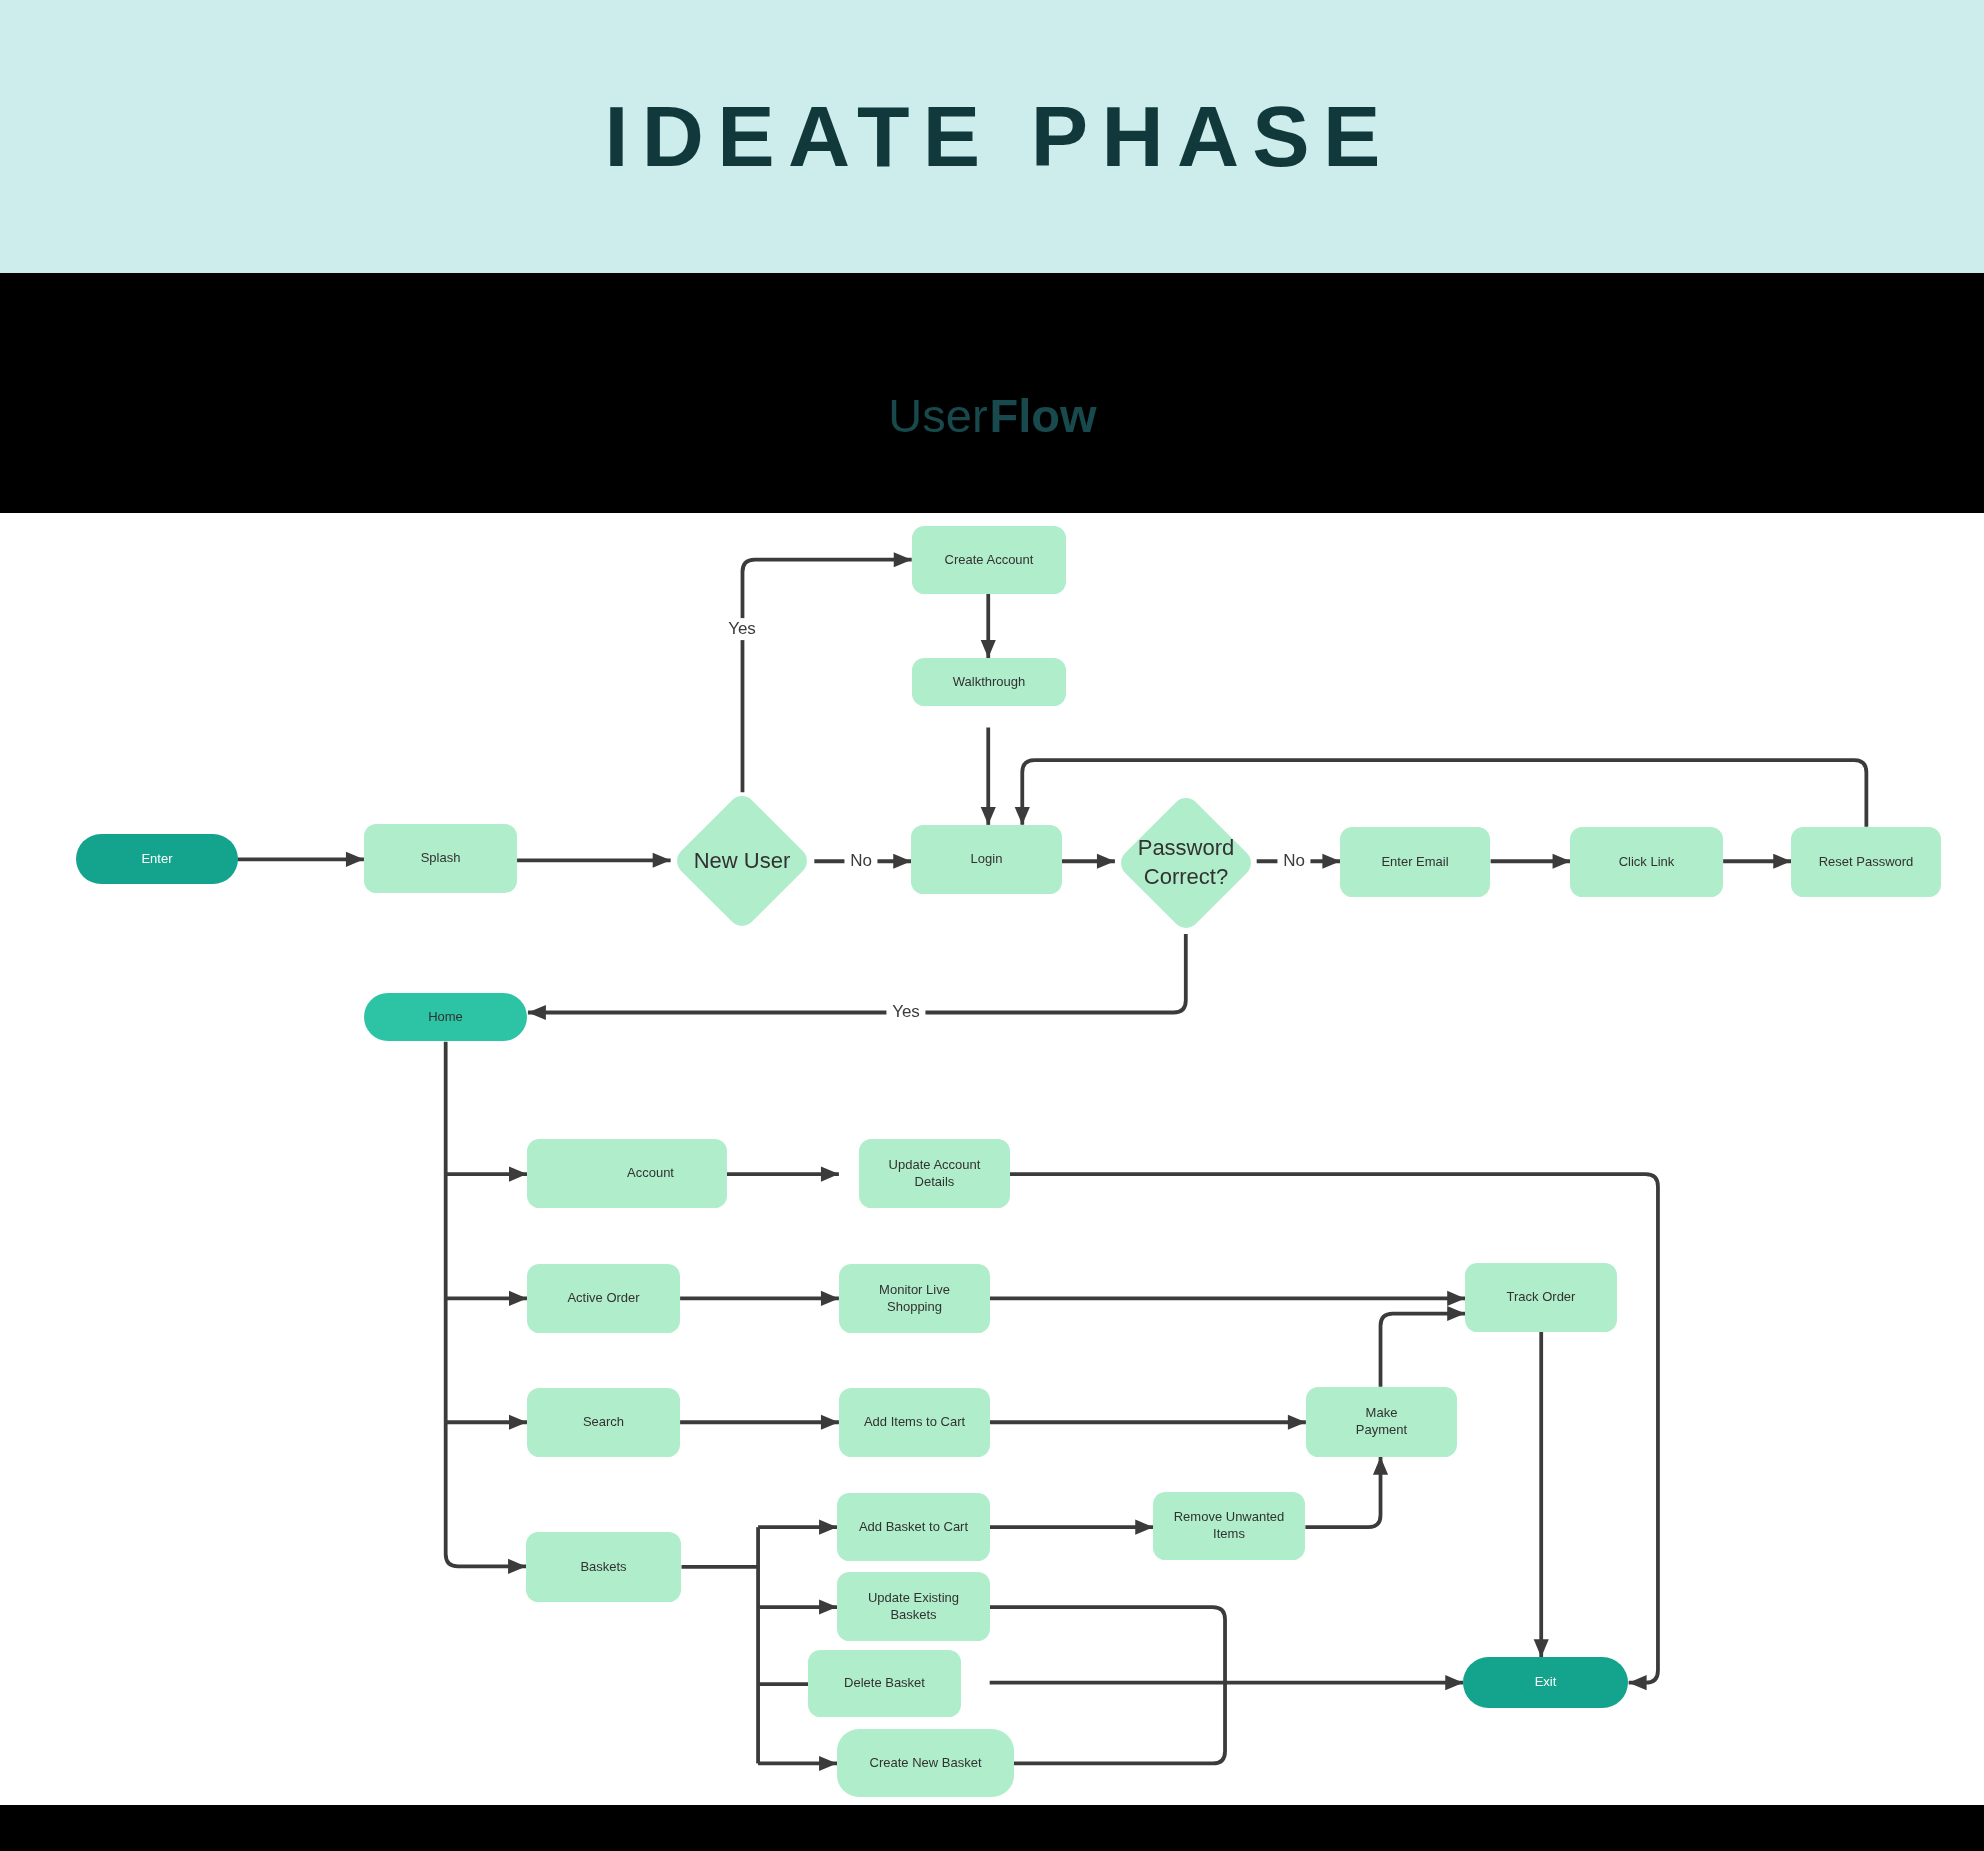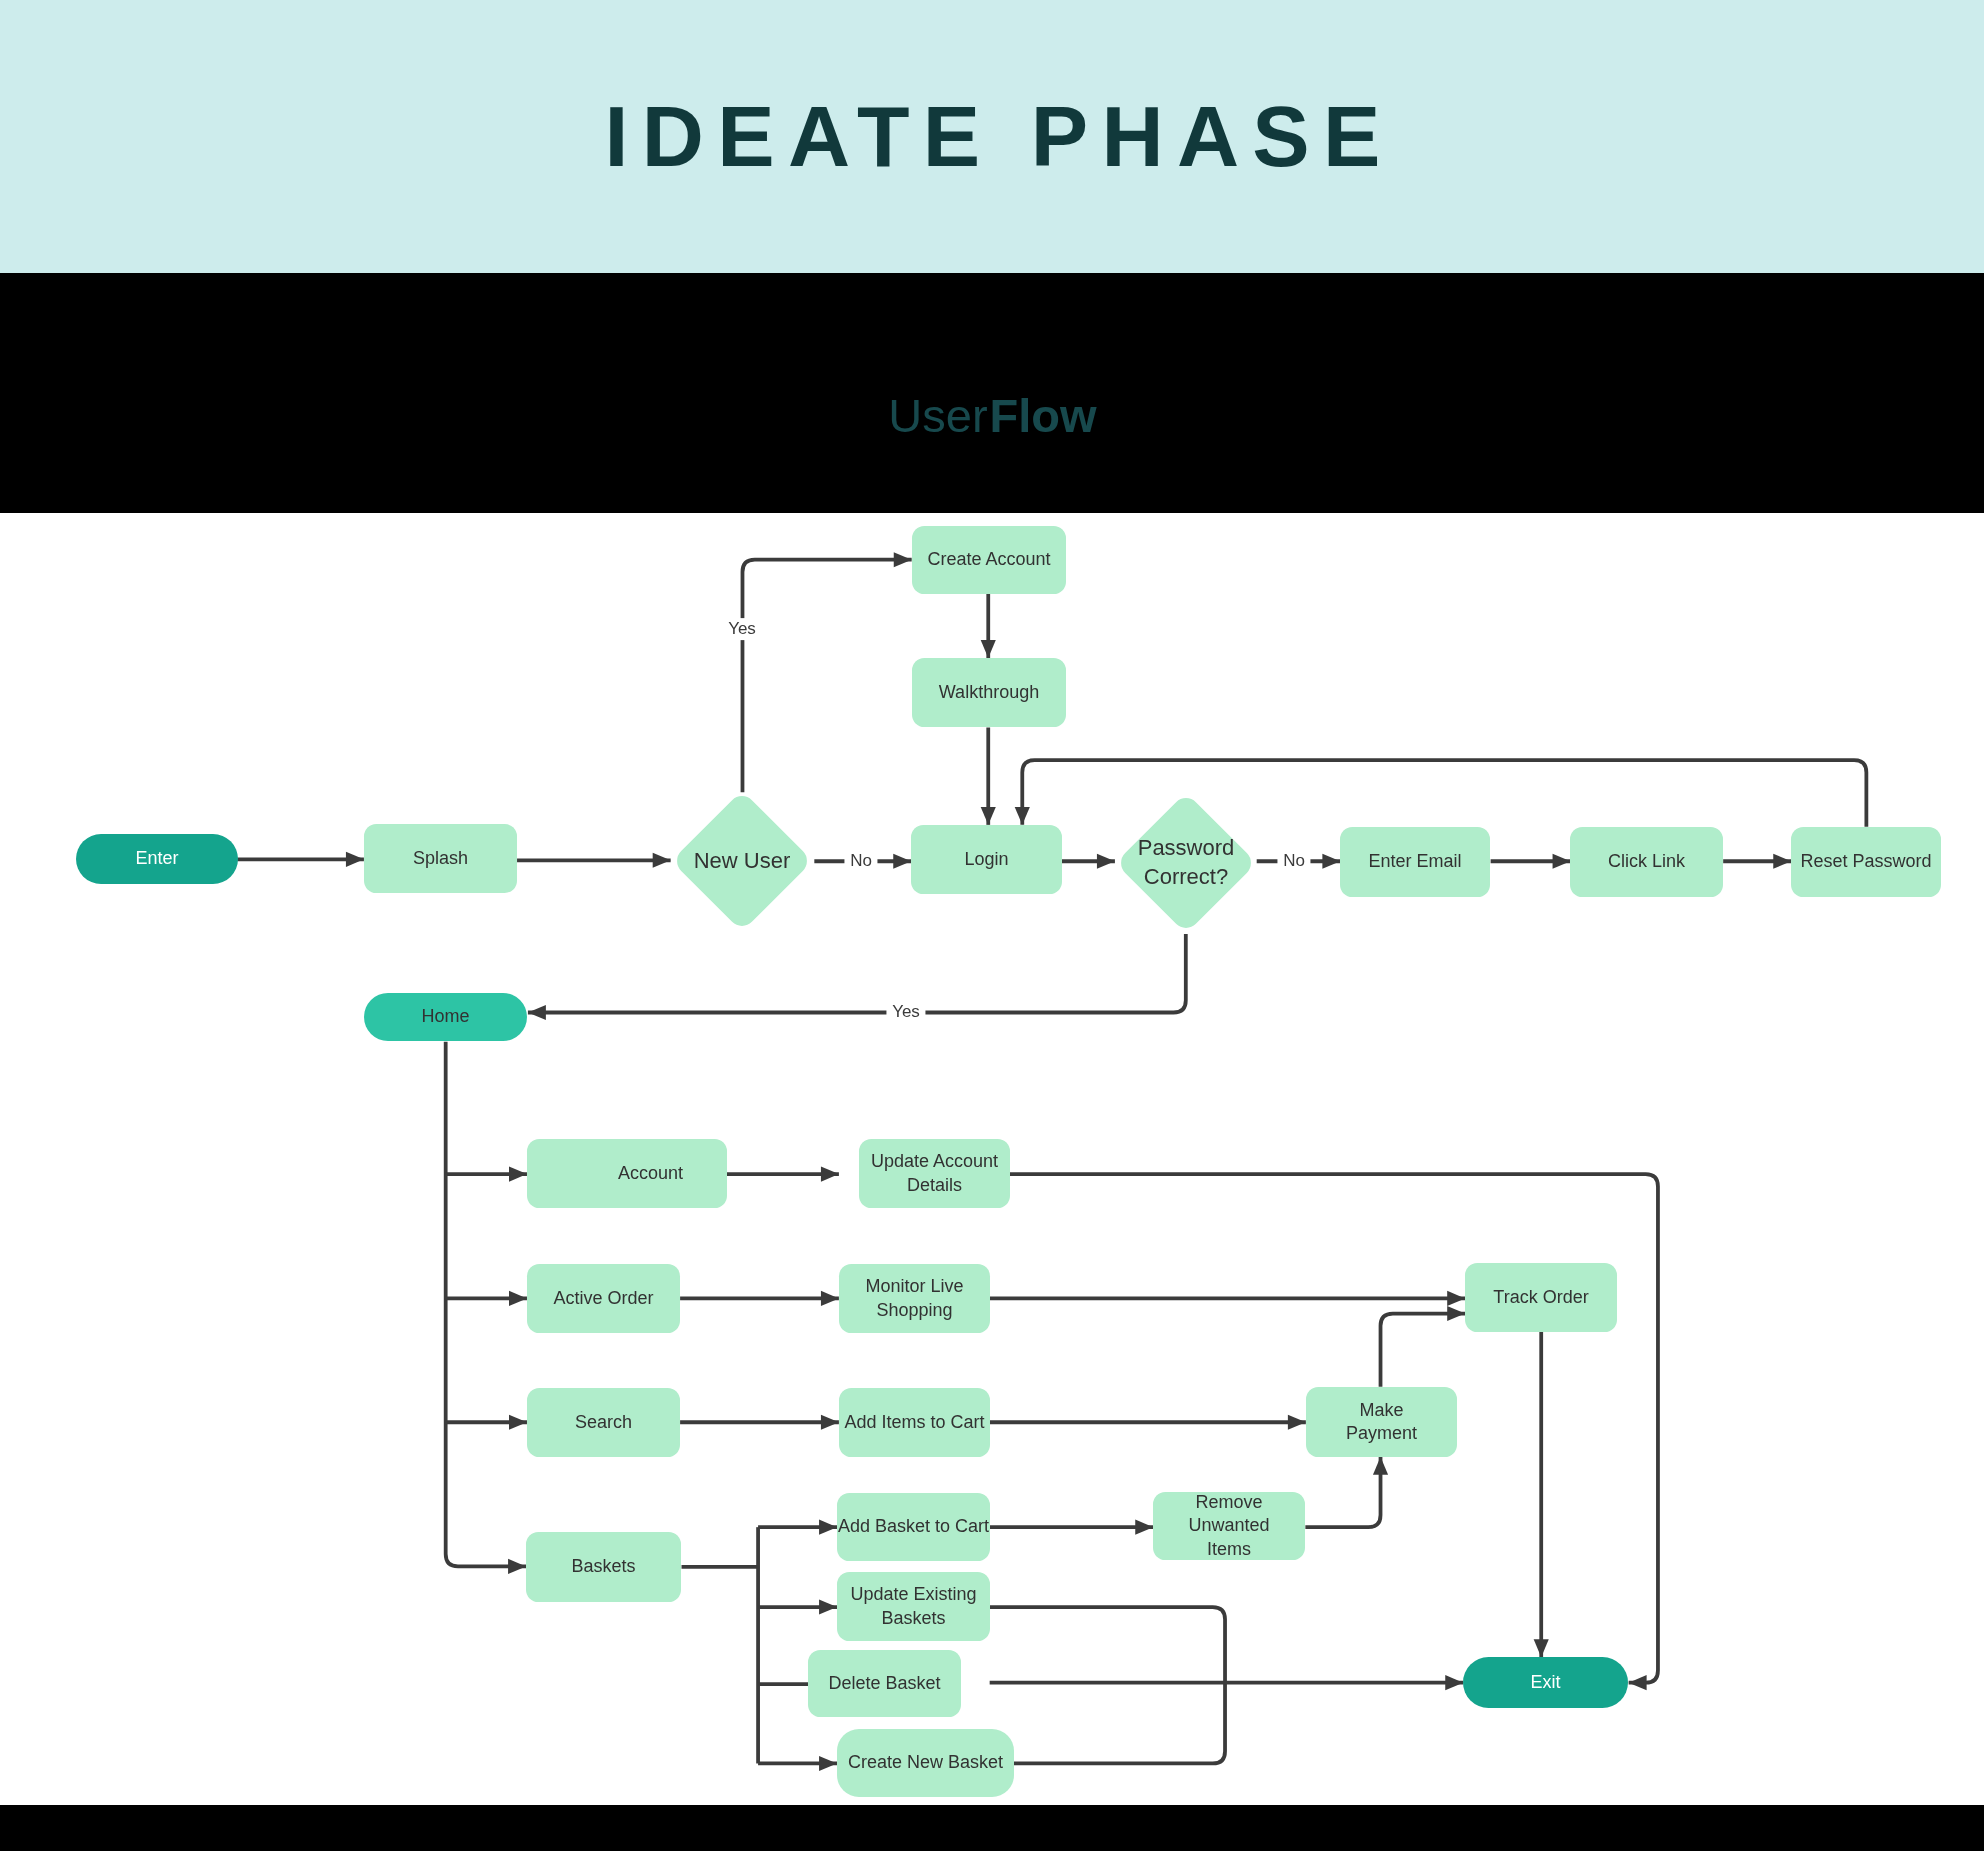--- a/index.html
+++ b/index.html
@@ -20,21 +20,21 @@
   .canvas{top:513px;height:1292px;background:var(--canvas_bg);}
   .band-footer{top:1805px;height:47px;background:var(--band_bg);}
 
   #edges{position:absolute;top:0;left:0;pointer-events:none;}
   .edge{fill:none;stroke:var(--line);stroke-width:8px;}
 
   #nodes,#edge-labels{position:absolute;top:0;left:0;width:1985px;height:1852px;pointer-events:none;}
   .node{
     position:absolute;display:flex;align-items:center;justify-content:center;
     text-align:center;border-radius:12.3px;background:var(--node_fill);
-    color:var(--node_text);font-size:18px;font-weight:500;line-height:1.28;
+    color:var(--node_text);font-size:13px;font-weight:500;line-height:1.28;
     white-space:pre-line;
   }
   .node.pill{border-radius:28px;}
   .node.pill.dark{background:var(--pill_dark);color:var(--pill_text_light);}
   .node.pill.bright{background:var(--pill_bright);color:var(--node_text);}
   .diamond-wrap{position:absolute;}
   .diamond-shape{width:100%;height:100%;background:var(--node_fill);transform:rotate(45deg);border-radius:14px;}
   .diamond-label{
     position:absolute;inset:-19px;display:flex;align-items:center;justify-content:center;
     text-align:center;color:var(--node_text);font-size:22px;font-weight:500;line-height:1.3;white-space:pre-line;
@@ -103,21 +103,21 @@
   </svg>
 
 <div id="nodes">
     <div class="node pill dark" style="left: 76px; top: 834px; width: 162px; height: 50px;">Enter</div>
     <div class="node box" style="left: 364px; top: 824px; width: 153px; height: 69px;">Splash</div>
     <div class="diamond-wrap" style="left: 692px; top: 811px; width: 100px; height: 100px;">
       <div class="diamond-shape"></div>
       <div class="diamond-label">New User</div>
     </div>
     <div class="node box" style="left: 912px; top: 526px; width: 154px; height: 68px;">Create Account</div>
-    <div class="node box" style="left: 912px; top: 658px; width: 154px; height: 69px;">Walkthrough</div>
+    <div class="node box" style="left: 912px; top: 658px; width: 154px; height: 48px;">Walkthrough</div>
     <div class="node box" style="left: 911px; top: 825px; width: 151px; height: 69px;">Login</div>
     <div class="diamond-wrap" style="left: 1136px; top: 813px; width: 100px; height: 100px;">
       <div class="diamond-shape"></div>
       <div class="diamond-label">Password
 Correct?</div>
     </div>
     <div class="node box" style="left: 1340px; top: 827px; width: 150px; height: 70px;">Enter Email</div>
     <div class="node box" style="left: 1570px; top: 827px; width: 153px; height: 70px;">Click Link</div>
     <div class="node box" style="left: 1791px; top: 827px; width: 150px; height: 70px;">Reset Password</div>
     <div class="node pill bright" style="left: 364px; top: 993px; width: 163px; height: 48px;">Home</div>

